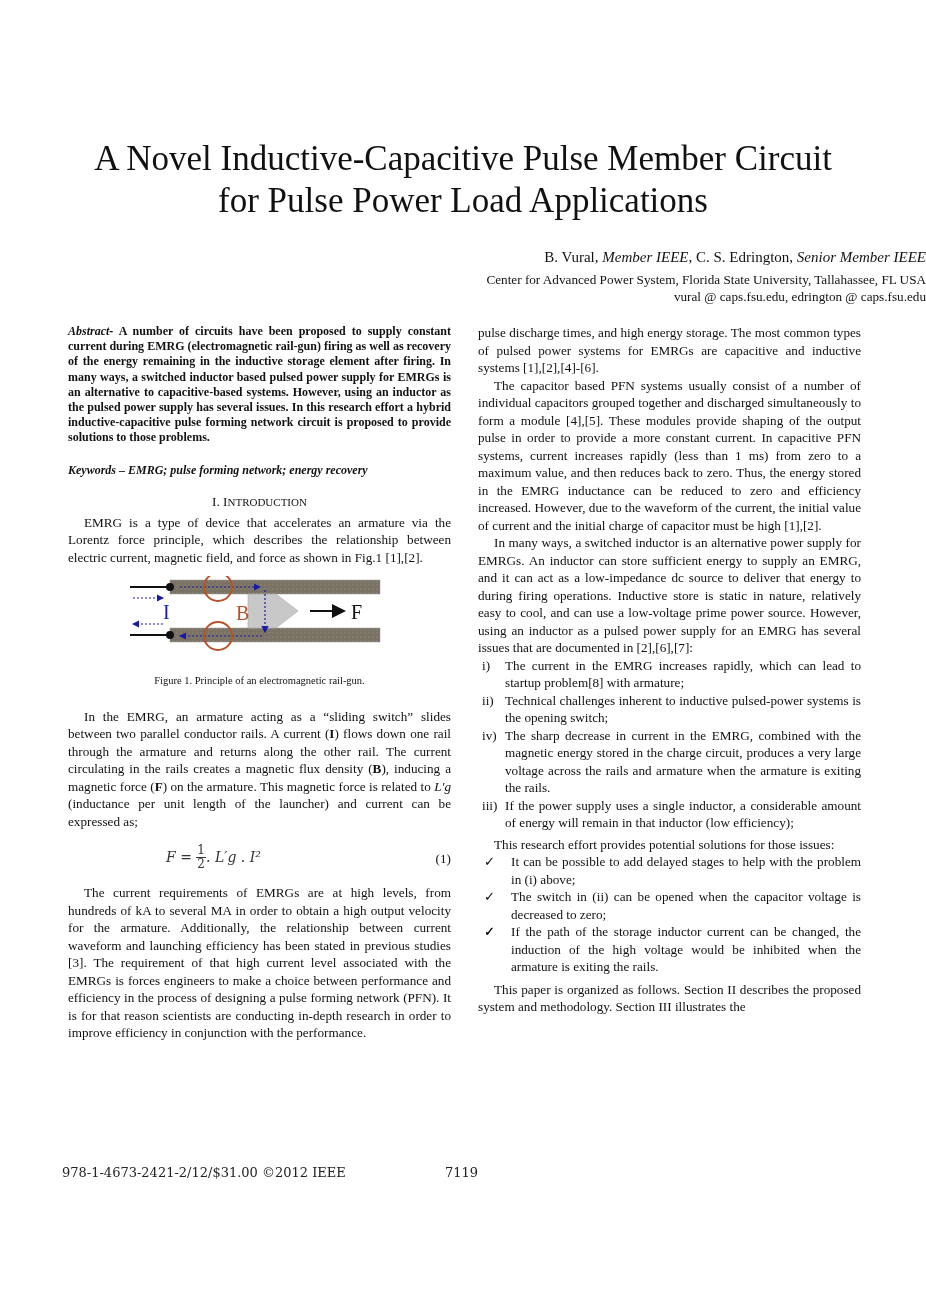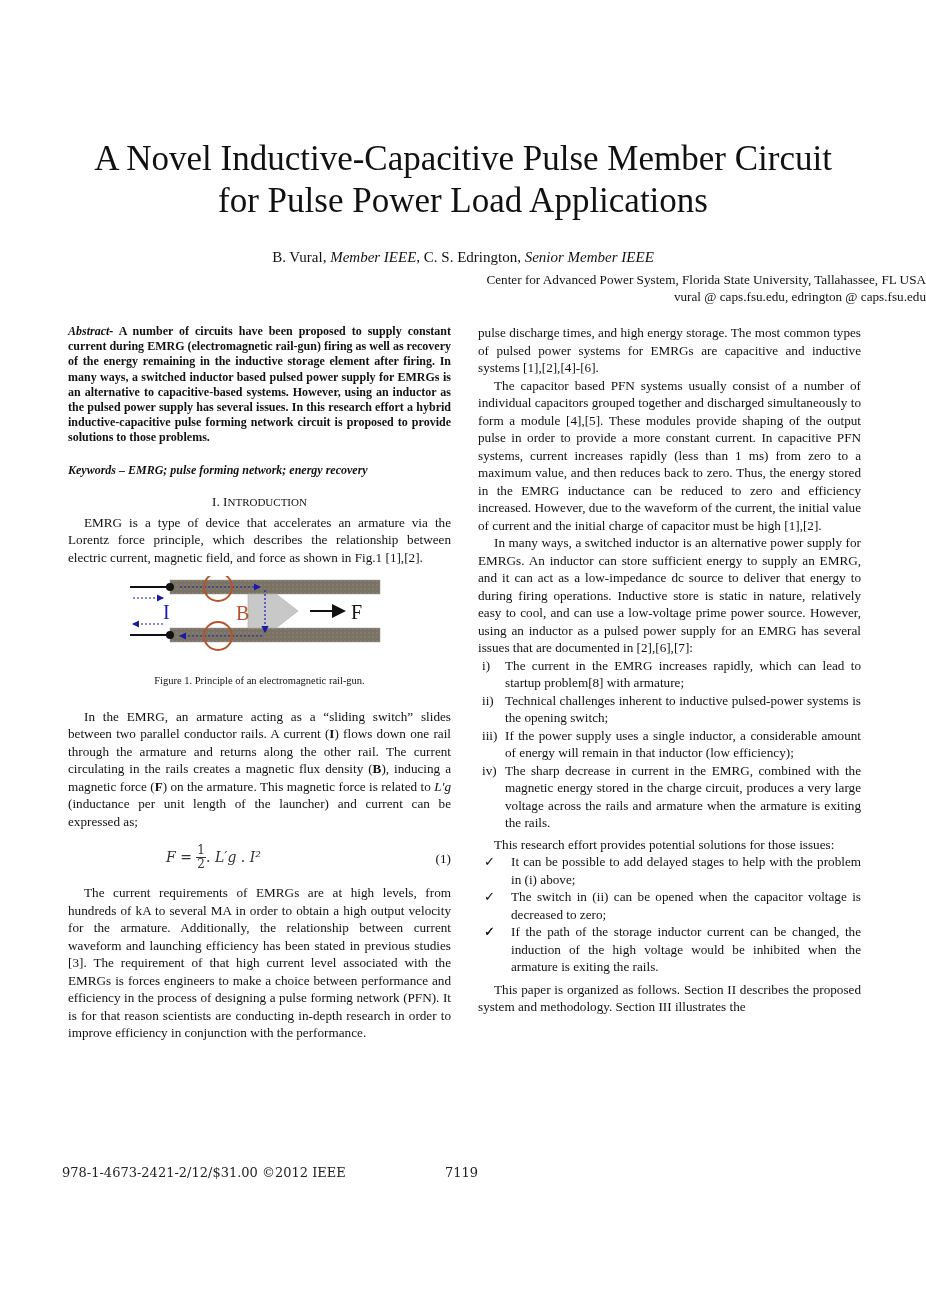--- a/index.html
+++ b/index.html
@@ -1,20 +1,20 @@
 <!DOCTYPE html>
 <html><head>
 <meta charset="utf-8">
 <style>
   html, body { margin: 0; padding: 0; background: #ffffff; }
   body { width: 926px; height: 1309px; position: relative; overflow: hidden;
          font-family: "Liberation Serif", "DejaVu Serif", serif; color: #111; }
   .title { position: absolute; left: 0; width: 926px; top: 138px; text-align: center;
            font-size: 35px; line-height: 42px; color: #111; }
-  .authors { position: absolute; left: 0; width: 926px; top: 249px; text-align: center; font-size: 15px; }
+  .authors { position: absolute; left: 0; width: 926px; top: 249px; text-align: right; font-size: 15px; }
   .affil { position: absolute; left: 0; width: 926px; top: 271px; text-align: right; font-size: 13.2px; line-height: 17px; }
   .col { position: absolute; top: 324px; width: 383px; font-size: 13.2px; line-height: 17.5px; text-align: justify; }
   .col.left { left: 68px; }
   .col.right { left: 478px; }
   .abstract { font-weight: bold; font-size: 12px; line-height: 15.2px; text-align: justify; }
   .abstract i { font-weight: bold; }
   .keywords { font-weight: bold; font-style: italic; font-size: 12px; margin-top: 16px; }
   .section-head { text-align: center; margin-top: 14px; margin-bottom: 2px; font-size: 13.2px; }
   .sc { font-variant: small-caps; }
   p { margin: 0; text-indent: 16px; }
@@ -121,22 +121,22 @@
   <p>The current requirements of EMRGs are at high levels, from hundreds of kA to several MA in order to obtain a high output velocity for the armature. Additionally, the relationship between current waveform and launching efficiency has been stated in previous studies [3]. The requirement of that high current level associated with the EMRGs is forces engineers to make a choice between performance and efficiency in the process of designing a pulse forming network (PFN). It is for that reason scientists are conducting in-depth research in order to improve efficiency in conjunction with the performance.</p>
 </div>
 
 <div class="col right">
   <p class="noind">pulse discharge times, and high energy storage. The most common types of pulsed power systems for EMRGs are capacitive and inductive systems [1],[2],[4]-[6].</p>
   <p>The capacitor based PFN systems usually consist of a number of individual capacitors grouped together and discharged simultaneously to form a module [4],[5]. These modules provide shaping of the output pulse in order to provide a more constant current. In capacitive PFN systems, current increases rapidly (less than 1 ms) from zero to a maximum value, and then reduces back to zero. Thus, the energy stored in the EMRG inductance can be reduced to zero and efficiency increased. However, due to the waveform of the current, the initial value of current and the initial charge of capacitor must be high [1],[2].</p>
   <p>In many ways, a switched inductor is an alternative power supply for EMRGs. An inductor can store sufficient energy to supply an EMRG, and it can act as a low-impedance dc source to deliver that energy to during firing operations. Inductive store is static in nature, relatively easy to cool, and can use a low-voltage prime power source. However, using an inductor as a pulsed power supply for an EMRG has several issues that are documented in [2],[6],[7]:</p>
   <ol class="roman">
     <li><span class="marker">i)</span><span>The current in the EMRG increases rapidly, which can lead to startup problem[8] with armature;</span></li>
     <li><span class="marker">ii)</span><span>Technical challenges inherent to inductive pulsed-power systems is the opening switch;</span></li>
+    <li><span class="marker">iv)</span><span>The sharp decrease in current in the EMRG, combined with the magnetic energy stored in the charge circuit, produces a very large voltage across the rails and armature when the armature is exiting the rails.</span></li>
     <li><span class="marker">iii)</span><span>If the power supply uses a single inductor, a considerable amount of energy will remain in that inductor (low efficiency);</span></li>
-    <li><span class="marker">iv)</span><span>The sharp decrease in current in the EMRG, combined with the magnetic energy stored in the charge circuit, produces a very large voltage across the rails and armature when the armature is exiting the rails.</span></li>
   </ol>
   <p style="margin-top:4px;">This research effort provides potential solutions for those issues:</p>
   <ul class="checks">
     <li><span class="marker">✓</span><span>It can be possible to add delayed stages to help with the problem in (i) above;</span></li>
     <li><span class="marker">✓</span><span>The switch in (ii) can be opened when the capacitor voltage is decreased to zero;</span></li>
     <li><span class="marker">✓</span></li>
     <li><span class="marker">✓</span><span>If the path of the storage inductor current can be changed, the induction of the high voltage would be inhibited when the armature is exiting the rails.</span></li>
   </ul>
   <p style="margin-top:5px;">This paper is organized as follows. Section II describes the proposed system and methodology. Section III illustrates the</p>
 </div>

